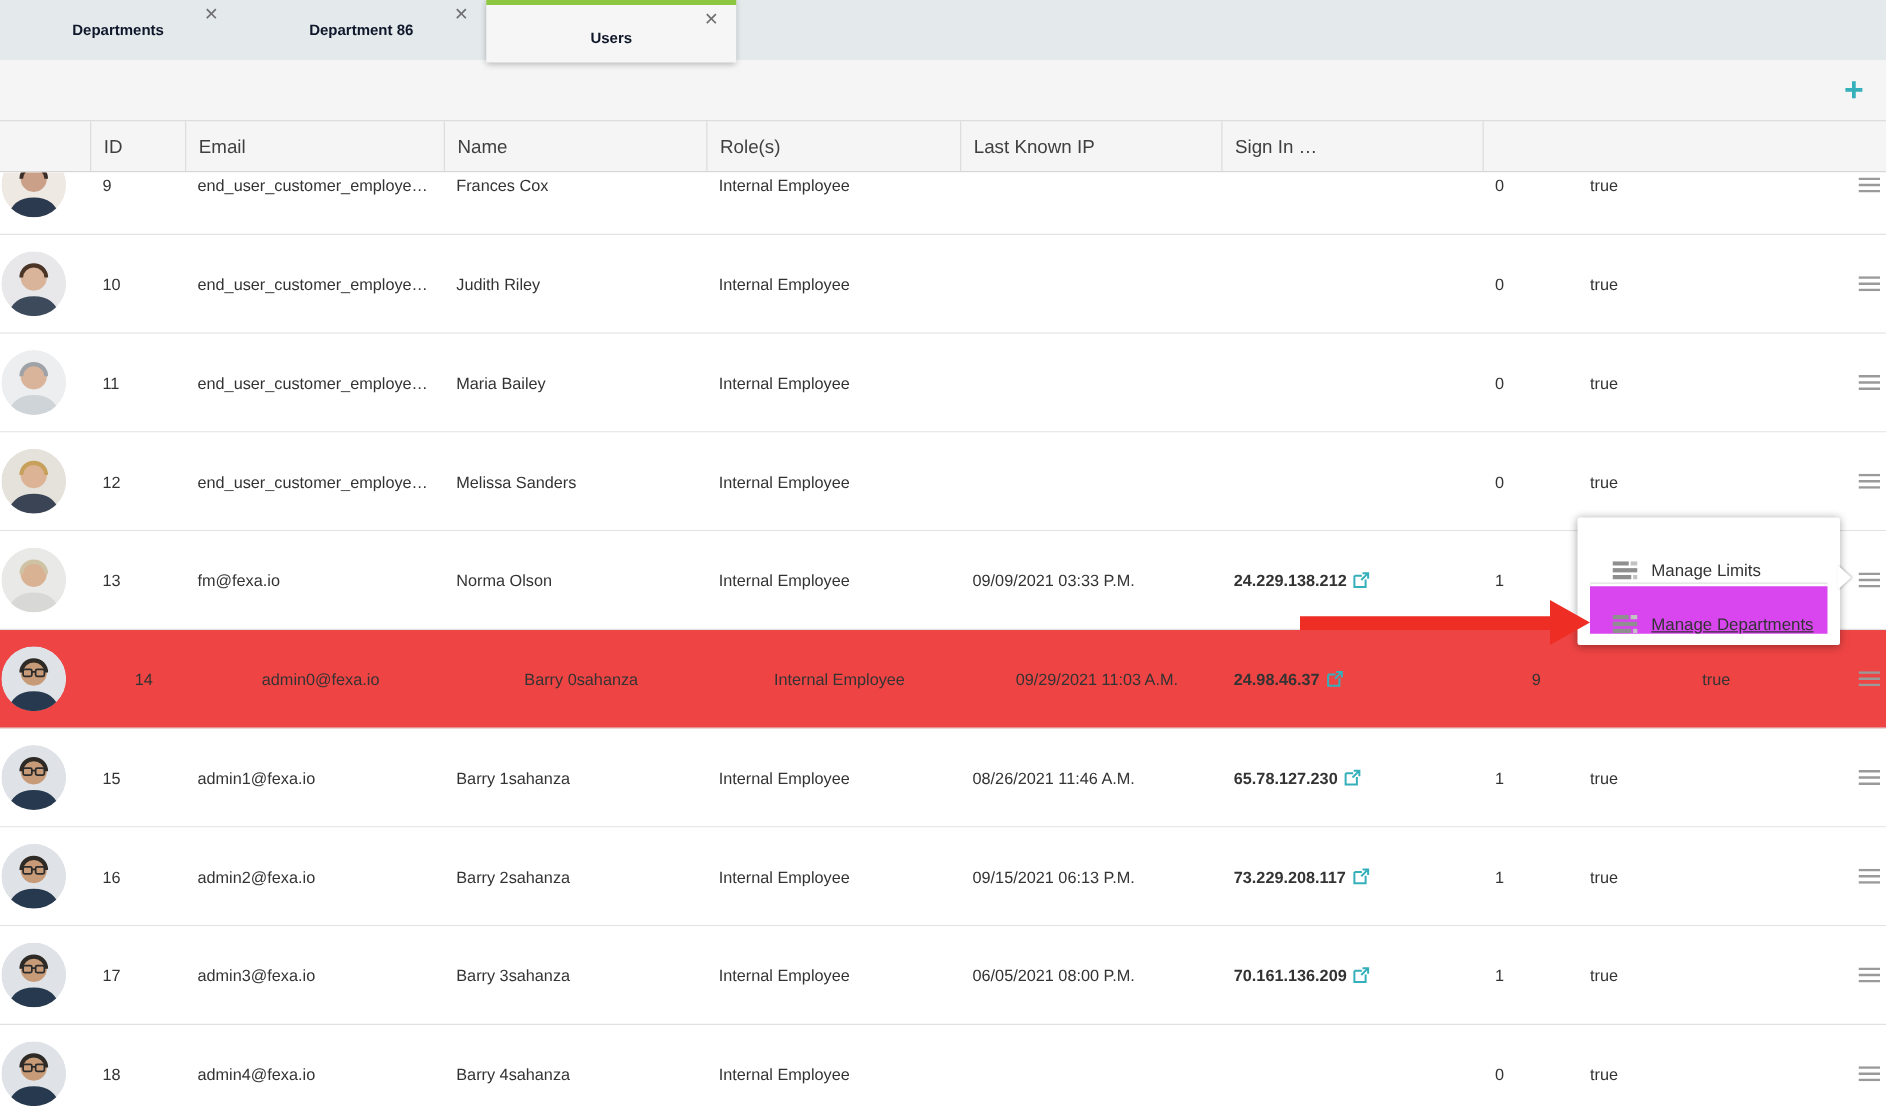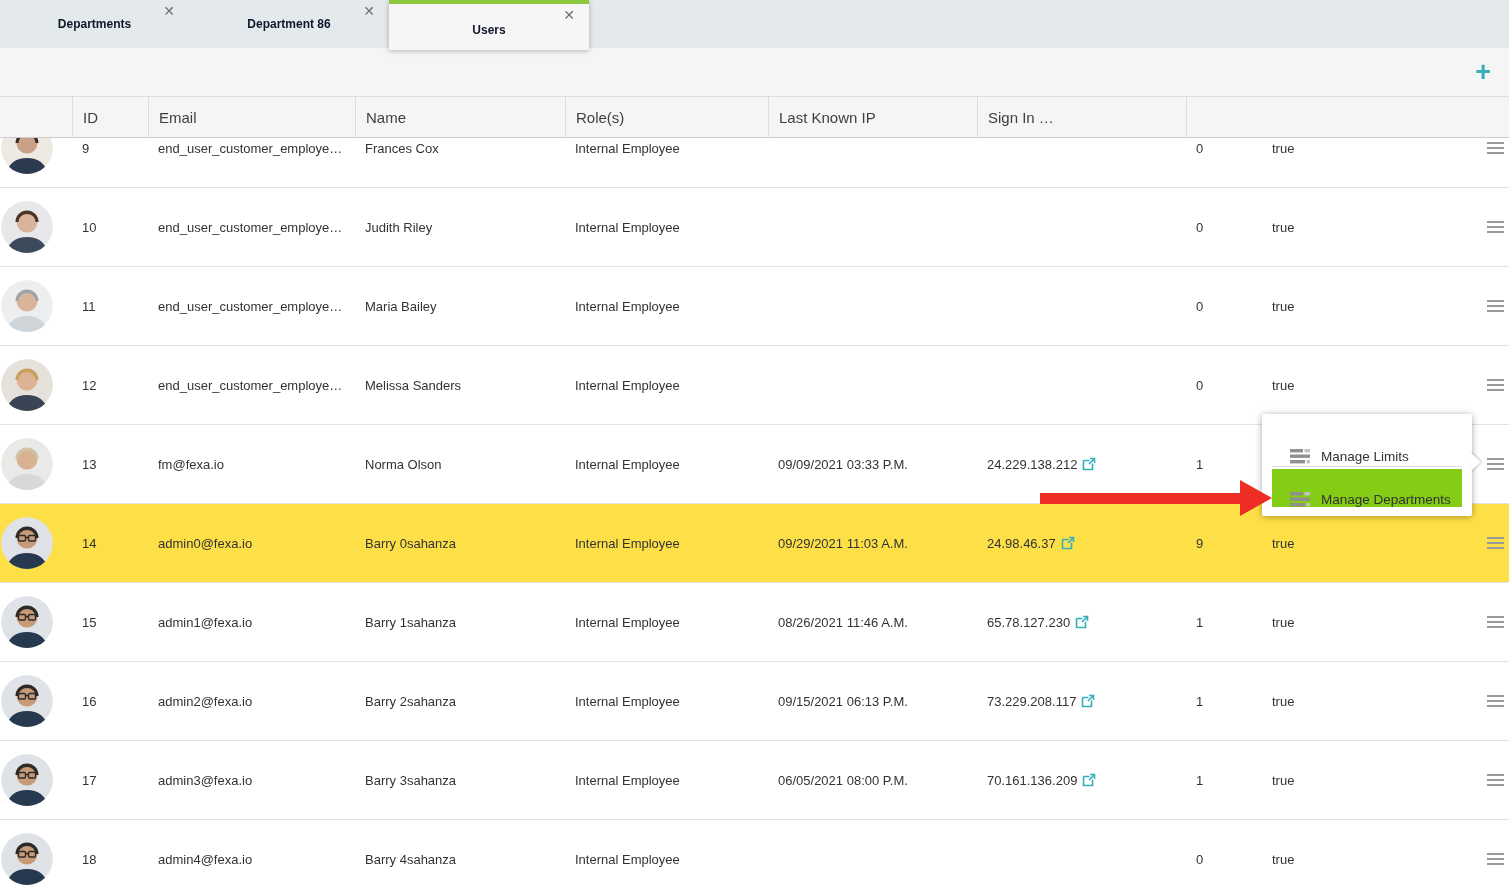--- a/index.html
+++ b/index.html
@@ -31,23 +31,23 @@
   .grid-header { position:absolute; left:0; top:96px; width:1509px; height:42px;
     background:#f5f5f5; border-top:1px solid #ddd; border-bottom:1px solid #ccc; }
   .grid-header .hcell { display:flex; align-items:center; padding-left:10px;
     font-size:15px; color:#3f3f3f; border-left:1px solid #ddd; height:100%;
     white-space:nowrap; overflow:hidden; }
   .grid-header .hcell:first-child { border-left:none; }
 
   .grid-body { position:absolute; left:0; top:138px; width:1509px; height:752px; overflow:hidden; background:#fff; }
   .row { position:relative; height:79px; border-bottom:1px solid #e2e2e2; background:#fff; align-items:center; }
   .row.first-row { margin-top:-29px; }
-  .row.highlighted { background:#fde047; }
+  .row.highlighted { background:#ef4444;text-align:center; }
   .cell { padding-left:10px; font-size:13px; color:#333; white-space:nowrap; overflow:hidden; }
-  .cell-ip { display:flex; align-items:center; gap:5px; }
+  .cell-ip { display:flex; align-items:center; gap:5px;font-weight:bold; }
   .ext-link { width:14px; height:14px; flex:0 0 auto; }
 
   
   .avatar-cell { display:flex; align-items:center; padding-left:1px; }
   .avatar { width:52px; height:52px; border-radius:50%; overflow:hidden; flex:0 0 auto; }
   .avatar svg { display:block; }
   .av-woman-1 { --av-bg:#efe9e4; --av-hair:#3a2e28; --av-skin:#caa188; --av-shirt:#2c3a4f; }
   .av-woman-2 { --av-bg:#e8e8ea; --av-hair:#4a3426; --av-skin:#d9b49a; --av-shirt:#3d4a5c; }
   .av-woman-3 { --av-bg:#eceef0; --av-hair:#9fa3a7; --av-skin:#d9b49a; --av-shirt:#cfd4d8; }
   .av-woman-4 { --av-bg:#e5e2dc; --av-hair:#c7a15c; --av-skin:#dcb394; --av-shirt:#3a4454; }
@@ -56,21 +56,21 @@
 
   
   .row-menu { display:flex; flex-direction:column; gap:3px; width:17px; margin-left:13px; cursor:pointer; }
   .row-menu span { display:block; height:2px; background:#9a9a9a; }
 
   
   .popup { position:absolute; left:1262px; top:414px; width:210px; height:102px; background:#fff;
     border-radius:2px; box-shadow:0 1px 7px rgba(0,0,0,.35); z-index:50; padding-top:6px; }
   .popup-item { height:44px; margin:0 10px; display:flex; align-items:flex-end; padding-left:18px;
     gap:11px; font-size:13.5px; color:#333; cursor:pointer; }
-  .popup-item.highlighted { height:38px; background:#84cc16; }
+  .popup-item.highlighted { height:38px; background:#d946ef;text-decoration:underline; }
   .popup-divider { height:1px; background:#e0e0e0; margin:2px 10px 2px 10px; }
   .menu-bars-icon { width:20px; height:15px; flex:0 0 auto; }
   .popup-caret { position:absolute; left:1470px; top:452px; width:0; height:0; z-index:51;
     border-top:10px solid transparent; border-bottom:10px solid transparent; border-left:11px solid #fff;
     filter:drop-shadow(1px 0 1px rgba(0,0,0,.25)); }
 
   
   .red-arrow { position:absolute; z-index:60; pointer-events:none; }
   .red-arrow .shaft { position:absolute; left:1040px; top:493px; width:203px; height:11px; background:#ee2e24; }
   .red-arrow .head { position:absolute; left:1240px; top:480px; width:0; height:0;

